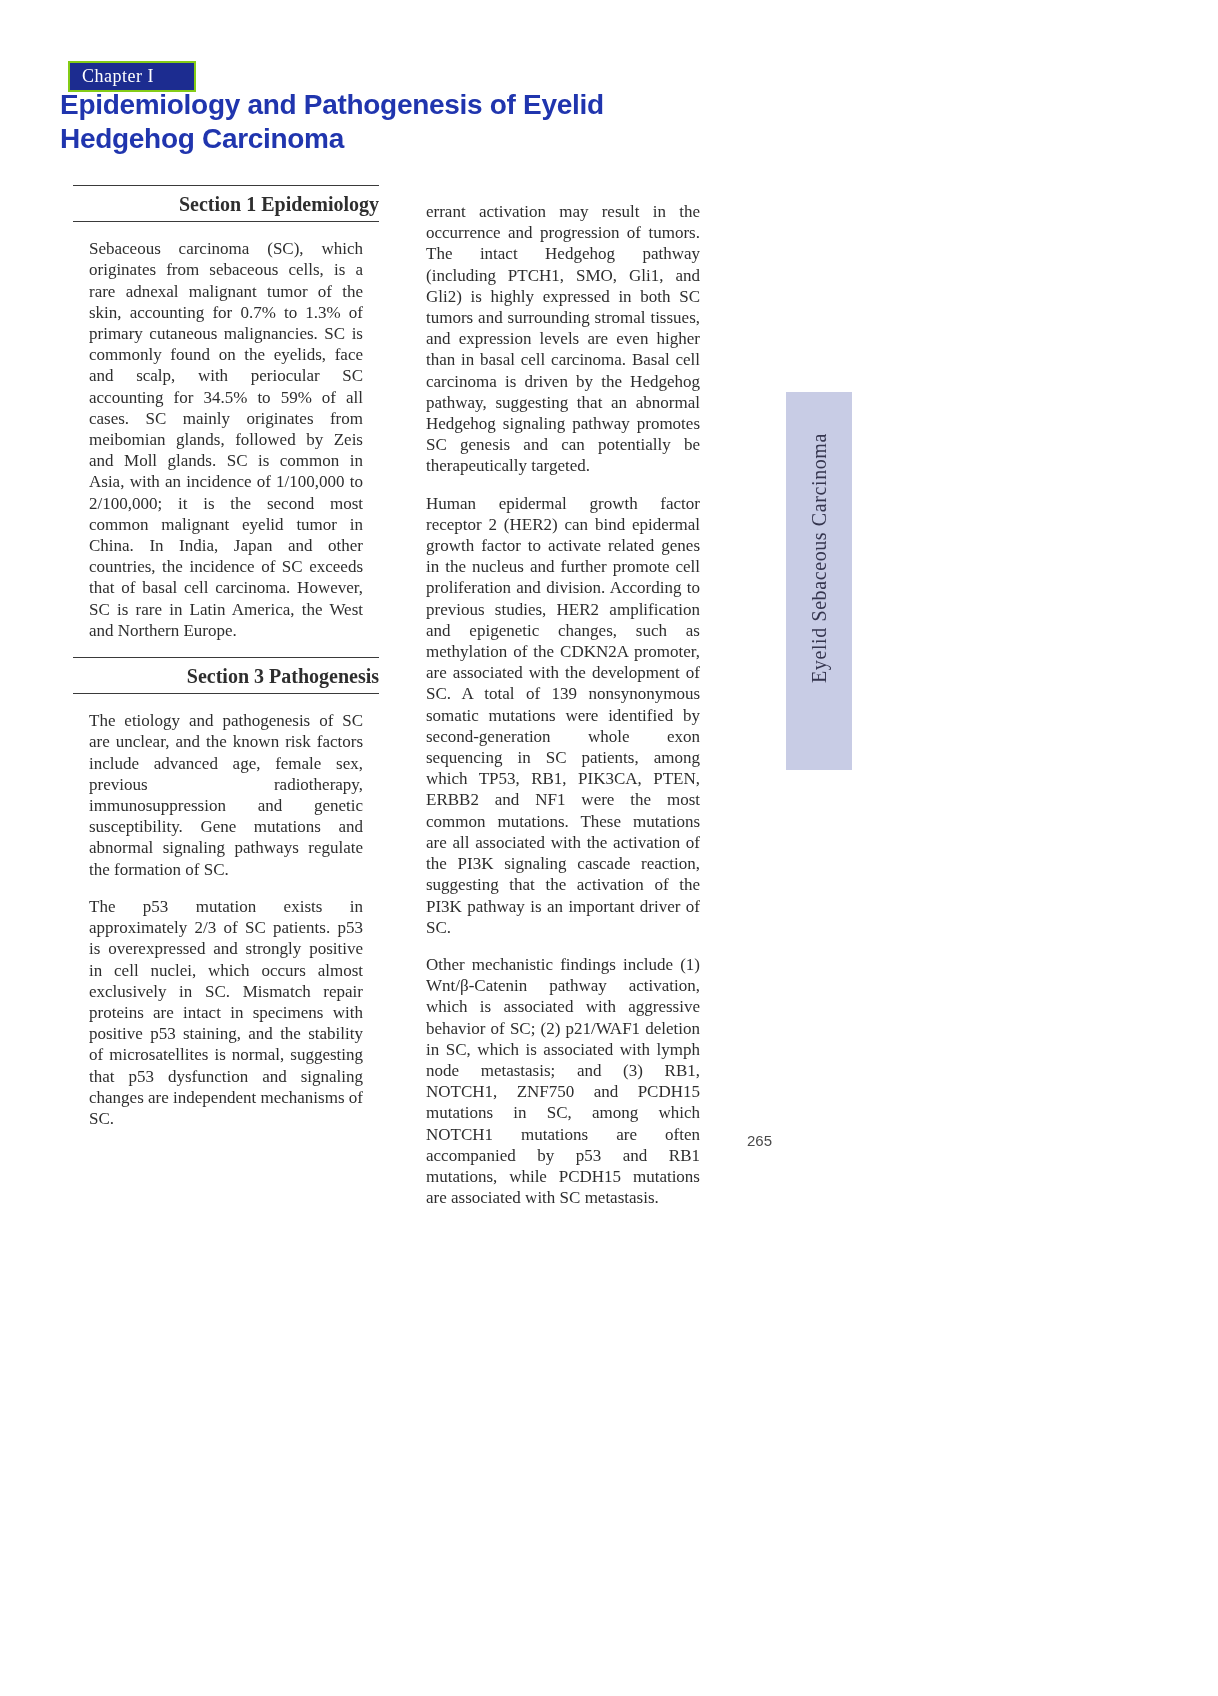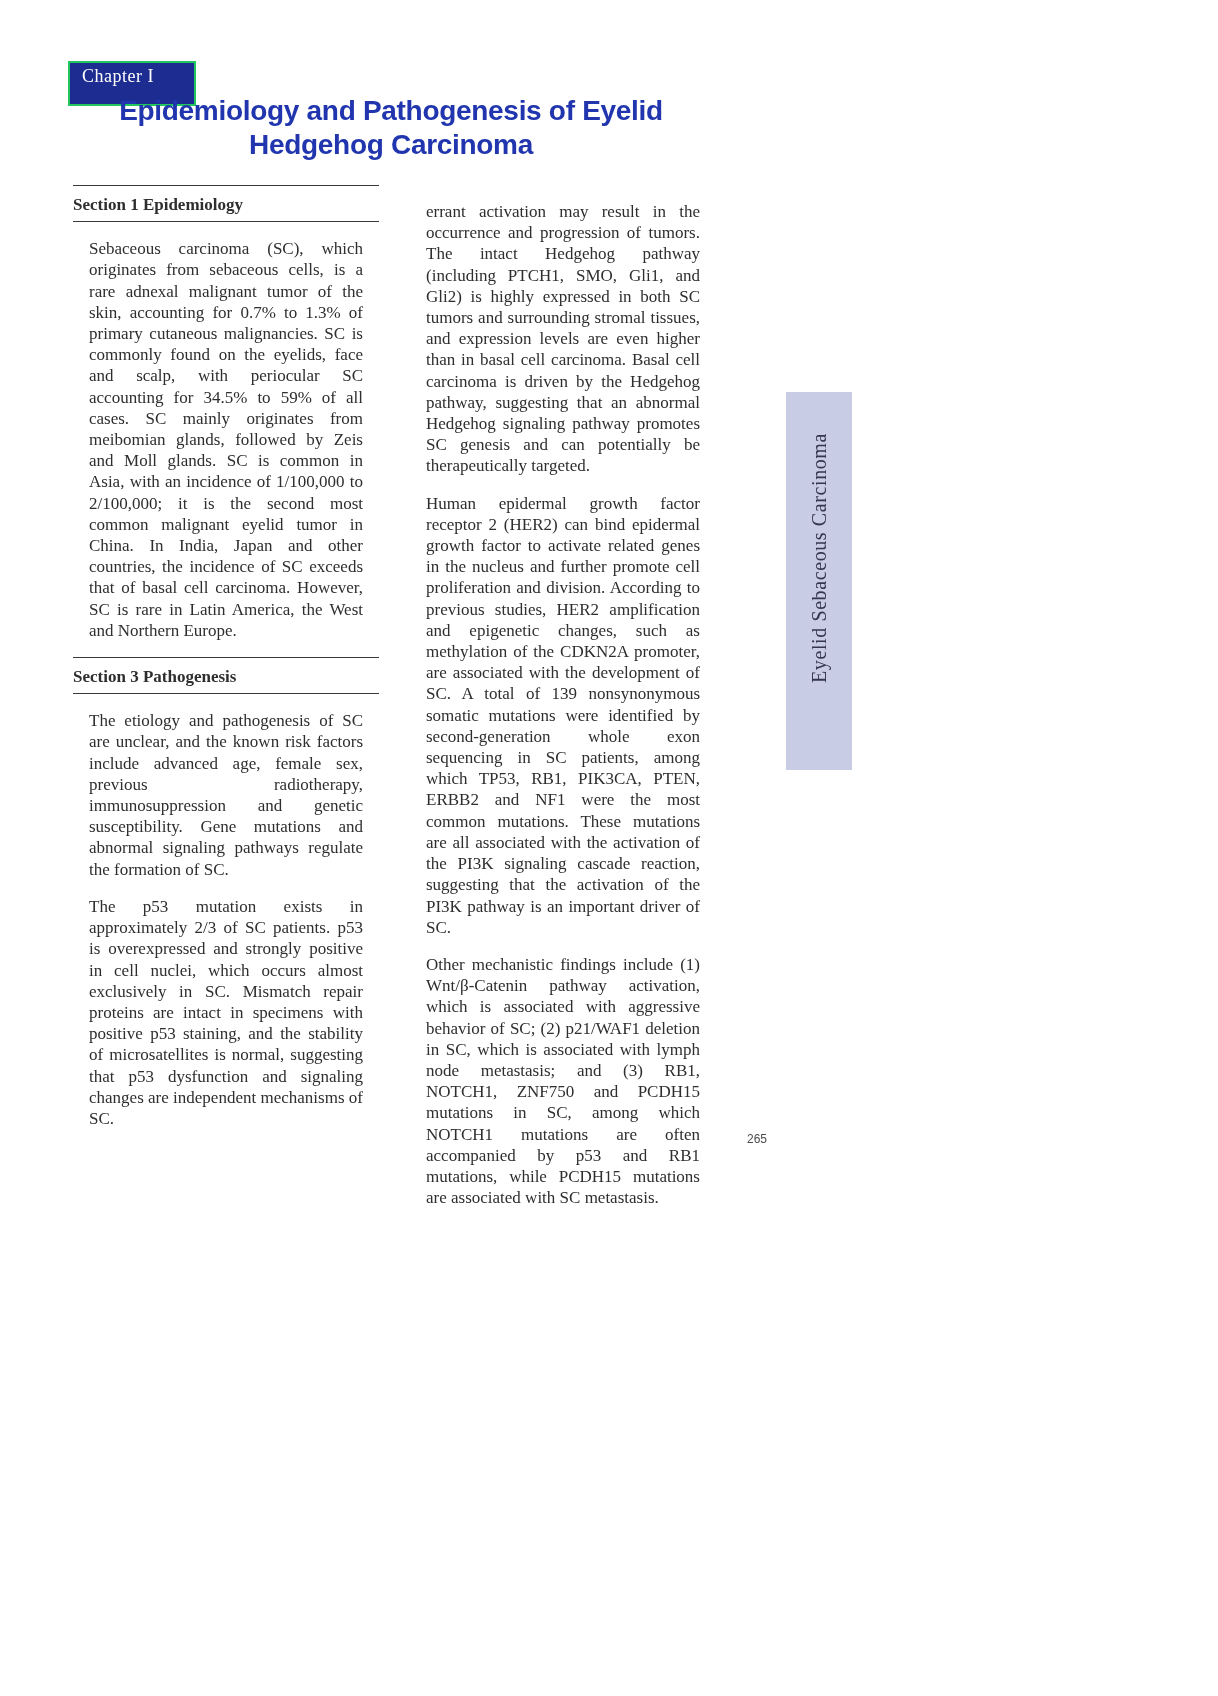--- a/index.html
+++ b/index.html
@@ -9,32 +9,31 @@
     font-family: "Liberation Serif", serif;
     position: relative;
     overflow: hidden;
   }
   .page { position: absolute; inset: 0; background: #ffffff; }
 
   
   .chapter-badge {
     position: absolute; left: 68px; top: 61px;
     background: #1c2c90;
-    border: 2px solid #22c55e;
+    border: 2px solid #84cc16;
     color: #ffffff;
     font-size: 18px; line-height: 22px;
-    padding: 2px 0 17px 12px;
+    padding: 2px 0 3px 12px;
     width: 112px; height: 22px;
     letter-spacing: 0.5px;
   }
 
   
   .page-title {
-    position: absolute; left: 60px; top: 94px; width: 662px;
-    text-align: center;
+    position: absolute; left: 60px; top: 88px; width: 662px;
     color: #2035ae;
     font-family: "Liberation Sans", sans-serif;
     font-weight: 700;
     font-size: 28px; line-height: 34px;
     letter-spacing: -0.3px;
   }
 
   
   .col {
     position: absolute; top: 185px; width: 306px;
@@ -42,23 +41,23 @@
     font-size: 17px; line-height: 21.2px;
   }
   .col-left  { left: 73px; }
   .col-right { left: 410px; }
 
   .section-head {
     border-top: 1.5px solid #3a3a3a;
     border-bottom: 1.5px solid #3a3a3a;
     padding: 8px 0 6px 0;
     margin: 0 0 11px 0;
-    text-align: left;
+    text-align: right;
     font-weight: 700;
-    font-size: 17px;
+    font-size: 20px;
   }
   .section-head.second { margin-top: 8px; }
 
   .para { margin: 16px; text-align: justify; }
 
   
   .side-tab {
     position: absolute; left: 786px; top: 392px;
     width: 66px; height: 378px;
     background: #c8cce5;
@@ -69,21 +68,21 @@
     white-space: nowrap;
     color: #35354e;
     font-size: 20px;
     letter-spacing: 0.6px;
   }
 
   
   .page-number {
     position: absolute; left: 747px; top: 1132px;
     font-family: "Liberation Sans", sans-serif;
-    font-size: 12px; color: #4a4a4a;
+    font-size: 15px; color: #4a4a4a;
   }
 </style>
 </head>
 <body>
 
 <div class="page">
 
   <div class="chapter-badge">Chapter I</div>
 
   <div class="page-title">

